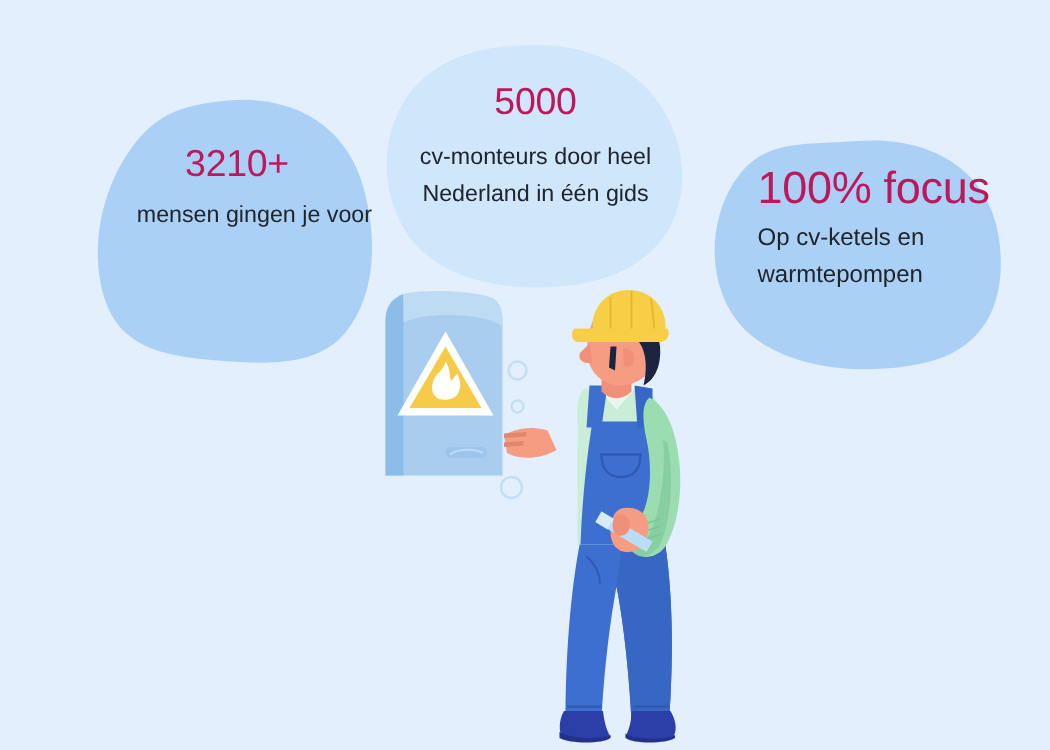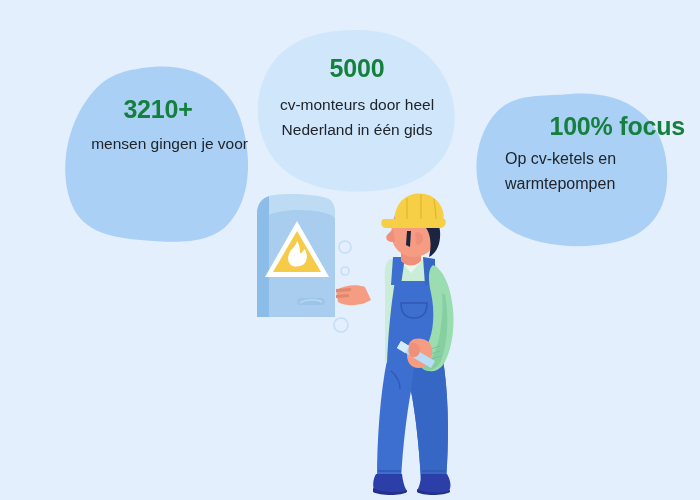--- a/index.html
+++ b/index.html
@@ -25,22 +25,22 @@
     left: 0;
     width: 700px;
     height: 500px;
     pointer-events: none;
   }
   .stat-card {
     position: absolute;
     box-sizing: border-box;
   }
   .stat-value {
-    color: #15803d;
-    font-weight: bold;
+    color: #be185d;
+    font-weight: normal;
     letter-spacing: -0.2px;
     margin: 0 0 8px 0;
   }
   .stat-desc {
     color: #20242b;
     margin: 0;
   }
 
   
   #card-left {
@@ -62,21 +62,21 @@
   #card-mid .stat-value { font-size: 25px; line-height: 28px; margin-bottom: 10px; }
   #card-mid .stat-desc  { font-size: 15.5px; line-height: 25px; }
 
   
   #card-right {
     left: 505px;
     top: 113px;
     width: 180px;
     text-align: left;
   }
-  #card-right .stat-value { font-size: 25px; line-height: 26px; margin-bottom: 7px; text-align: right; }
+  #card-right .stat-value { font-size: 30px; line-height: 26px; margin-bottom: 7px; }
   #card-right .stat-desc  { font-size: 16px; line-height: 25px; }
 
   .illustration {
     position: absolute;
     left: 235px;
     top: 185px;
     width: 260px;
     height: 315px;
   }
 </style>

